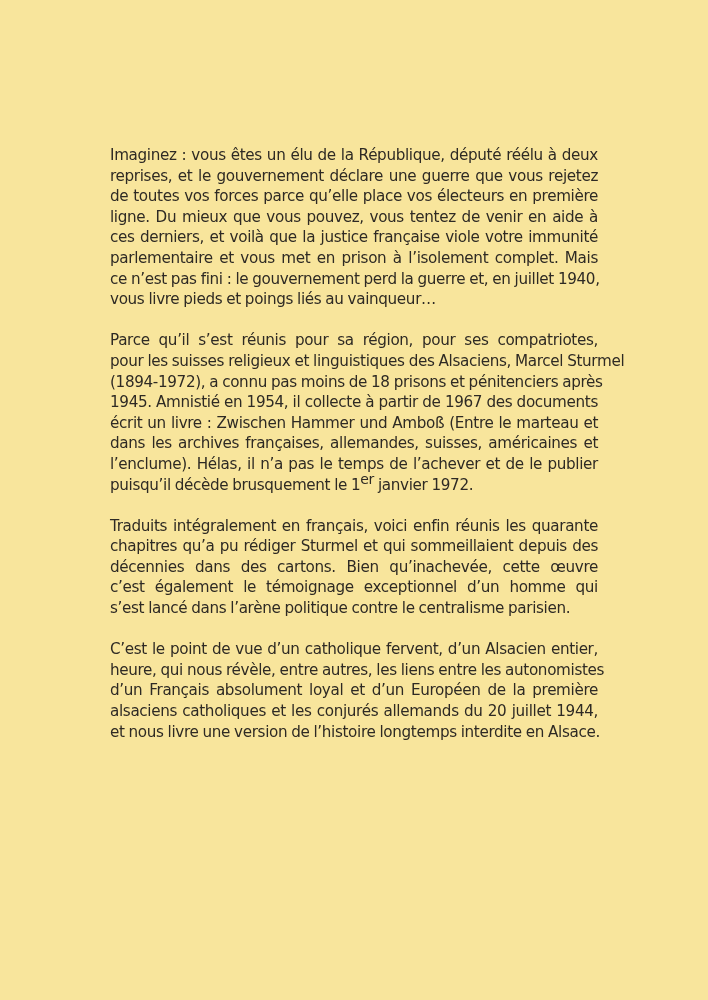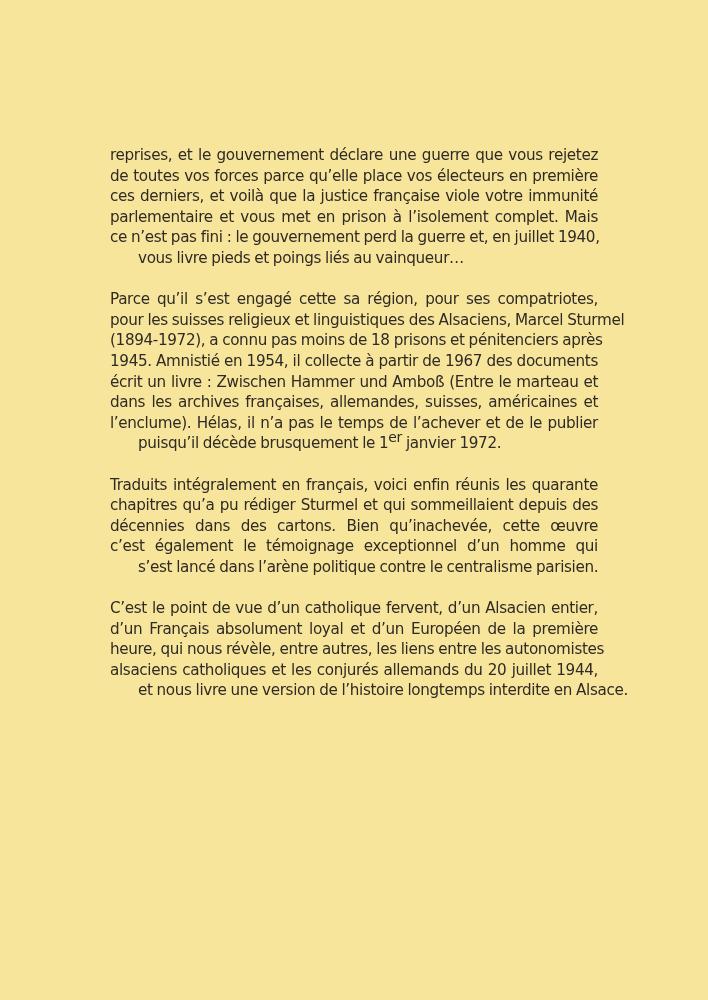--- a/index.html
+++ b/index.html
@@ -31,62 +31,63 @@
       text-align-last: left;
     }
     .line {
       display: block;
       white-space: nowrap;
       text-align: justify;
       text-align-last: justify;
     }
     .line.last {
       text-align-last: left;
-      margin-left: 28px;
     }
     sup {
       font-size: 14px;
       line-height: 0;
       vertical-align: 6px;
     }
   </style>
 </head>
 <body>
 
 <div class="page">
 
   <p class="para">
+    <span class="line">Imaginez : vous êtes un élu de la République, député réélu à deux</span>
     <span class="line">reprises, et le gouvernement déclare une guerre que vous rejetez</span>
     <span class="line">de toutes vos forces parce qu’elle place vos électeurs en première</span>
+    <span class="line">ligne. Du mieux que vous pouvez, vous tentez de venir en aide à</span>
     <span class="line">ces derniers, et voilà que la justice française viole votre immunité</span>
     <span class="line">parlementaire et vous met en prison à l’isolement complet. Mais</span>
     <span class="line">ce n’est pas fini : le gouvernement perd la guerre et, en juillet 1940,</span>
     <span class="line last">vous livre pieds et poings liés au vainqueur…</span>
   </p>
 
   <p class="para">
-    <span class="line">Parce qu’il s’est engagé cette sa région, pour ses compatriotes,</span>
+    <span class="line">Parce qu’il s’est réunis pour sa région, pour ses compatriotes,</span>
     <span class="line">pour les suisses religieux et linguistiques des Alsaciens, Marcel Sturmel</span>
     <span class="line">(1894-1972), a connu pas moins de 18 prisons et pénitenciers après</span>
     <span class="line">1945. Amnistié en 1954, il collecte à partir de 1967 des documents</span>
     <span class="line">écrit un livre : Zwischen Hammer und Amboß (Entre le marteau et</span>
     <span class="line">dans les archives françaises, allemandes, suisses, américaines et</span>
     <span class="line">l’enclume). Hélas, il n’a pas le temps de l’achever et de le publier</span>
     <span class="line last"><span>puisqu’il décède brusquement le 1</span><sup>er</sup><span> janvier 1972.</span></span>
   </p>
 
   <p class="para">
     <span class="line">Traduits intégralement en français, voici enfin réunis les quarante</span>
     <span class="line">chapitres qu’a pu rédiger Sturmel et qui sommeillaient depuis des</span>
     <span class="line">décennies dans des cartons. Bien qu’inachevée, cette œuvre</span>
     <span class="line">c’est également le témoignage exceptionnel d’un homme qui</span>
     <span class="line last">s’est lancé dans l’arène politique contre le centralisme parisien.</span>
   </p>
 
   <p class="para">
     <span class="line">C’est le point de vue d’un catholique fervent, d’un Alsacien entier,</span>
+    <span class="line">heure, qui nous révèle, entre autres, les liens entre les autonomistes</span>
     <span class="line">d’un Français absolument loyal et d’un Européen de la première</span>
-    <span class="line">heure, qui nous révèle, entre autres, les liens entre les autonomistes</span>
     <span class="line">alsaciens catholiques et les conjurés allemands du 20 juillet 1944,</span>
     <span class="line last">et nous livre une version de l’histoire longtemps interdite en Alsace.</span>
   </p>
 
 </div>
 
 </body></html>

